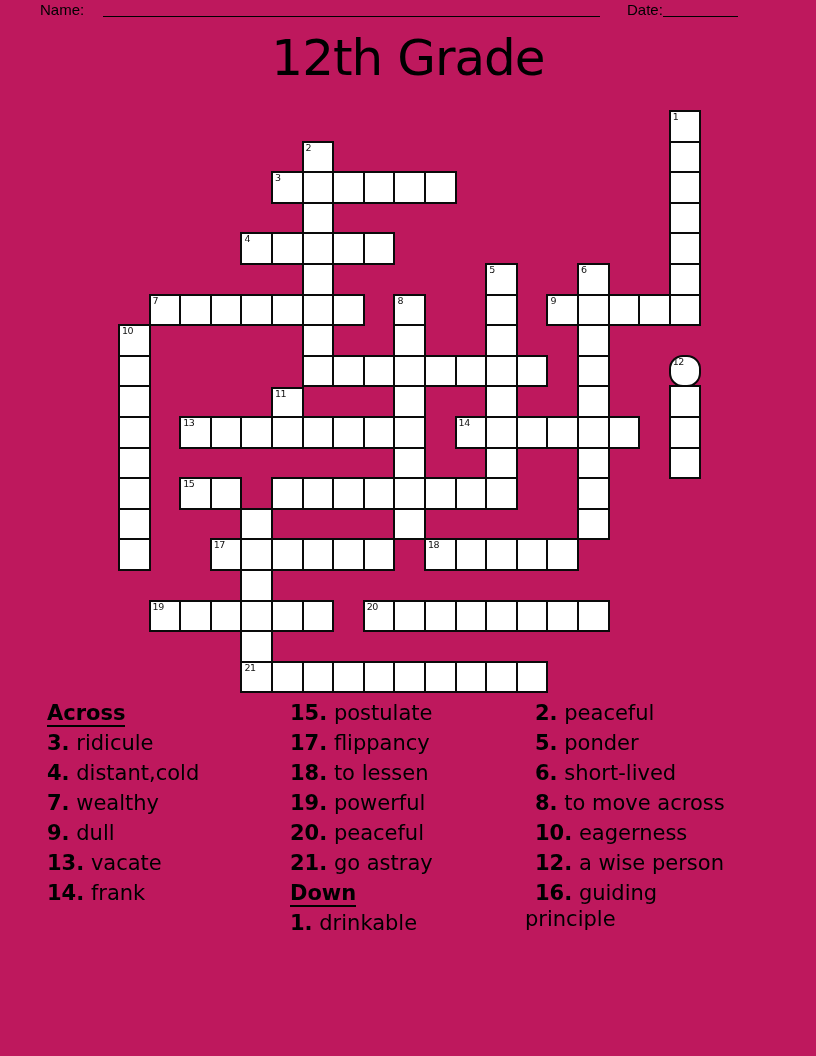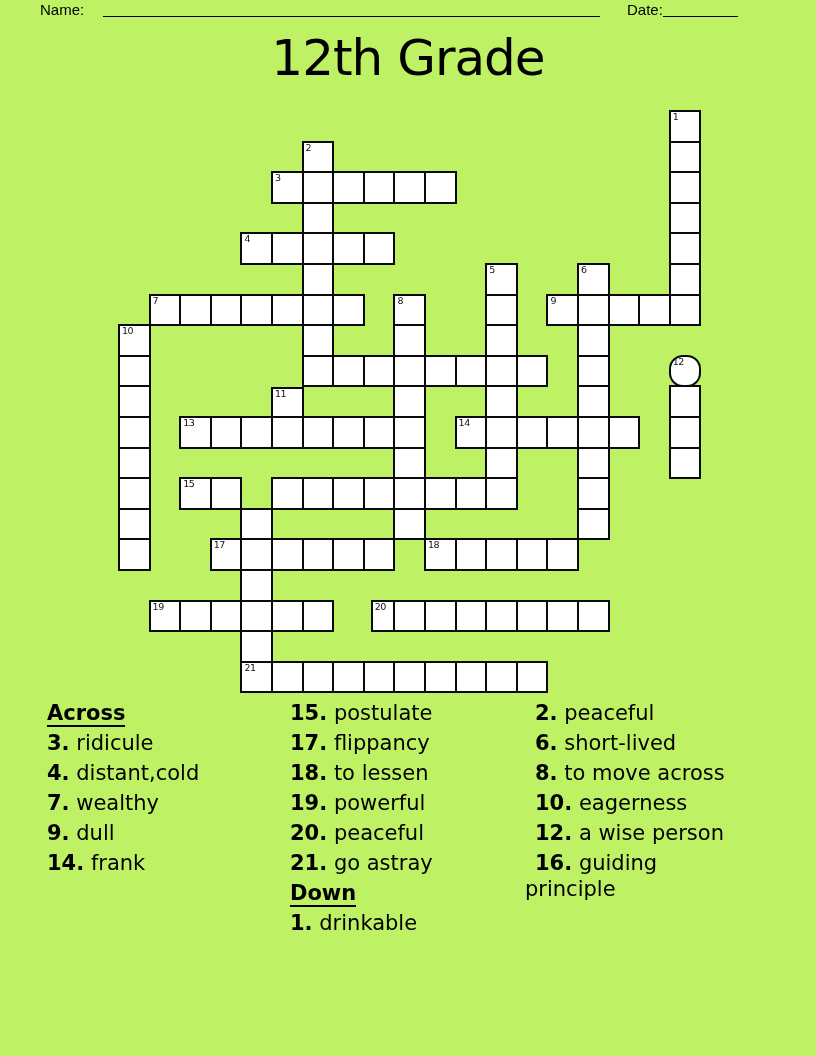--- a/index.html
+++ b/index.html
@@ -1,17 +1,17 @@
 <!DOCTYPE html>
 <html><head>
 <meta charset="utf-8">
 <style>
   html,body { margin:0; padding:0; background:#fff; }
   .page {
-    position:relative; width:816px; height:1056px; background:#bef264;
+    position:relative; width:816px; height:1056px; background:#be185d;
     font-family:"DejaVu Sans", sans-serif; color:#000; overflow:hidden;
   }
   
   .hdr-label {
     position:absolute; top:1px; font-family:"Liberation Sans", sans-serif;
     font-size:15px; color:#000;
   }
   #name-label { left:40px; }
   #date-label { left:627px; }
   .blank-line { position:absolute; top:2px; height:14px; border-bottom:1.5px solid #000; }
@@ -147,21 +147,21 @@
       <div class="cell" style="left: 397.8px; top: 428.4px; border-color: rgb(10, 10, 10);"></div>
       <div class="cell" style="left: 428.4px; top: 428.4px; border-color: rgb(10, 10, 10);"></div>
       <div class="cell" style="left: 30.6px; top: 489.6px; border-color: rgb(10, 10, 10);">
         <span class="num">19</span>
       </div>
       <div class="cell" style="left: 61.2px; top: 489.6px; border-color: rgb(10, 10, 10);"></div>
       <div class="cell" style="left: 91.8px; top: 489.6px; border-color: rgb(10, 10, 10);"></div>
       <div class="cell" style="left: 122.4px; top: 489.6px; border-color: rgb(10, 10, 10);"></div>
       <div class="cell" style="left: 153px; top: 489.6px; border-color: rgb(10, 10, 10);"></div>
       <div class="cell" style="left: 183.6px; top: 489.6px; border-color: rgb(10, 10, 10);"></div>
-      <div class="cell" style="left: 244.8px; top: 489.6px; border-color: rgb(10, 10, 10); margin-left: 8px;">
+      <div class="cell" style="left: 244.8px; top: 489.6px; border-color: rgb(10, 10, 10);">
         <span class="num">20</span>
       </div>
       <div class="cell" style="left: 275.4px; top: 489.6px; border-color: rgb(10, 10, 10);"></div>
       <div class="cell" style="left: 306px; top: 489.6px; border-color: rgb(10, 10, 10);"></div>
       <div class="cell" style="left: 336.6px; top: 489.6px; border-color: rgb(10, 10, 10);"></div>
       <div class="cell" style="left: 367.2px; top: 489.6px; border-color: rgb(10, 10, 10);"></div>
       <div class="cell" style="left: 397.8px; top: 489.6px; border-color: rgb(10, 10, 10);"></div>
       <div class="cell" style="left: 428.4px; top: 489.6px; border-color: rgb(10, 10, 10);"></div>
       <div class="cell" style="left: 459px; top: 489.6px; border-color: rgb(10, 10, 10);"></div>
       <div class="cell" style="left: 122.4px; top: 550.8px; border-color: rgb(10, 10, 10);">
@@ -234,34 +234,36 @@
       <div class="cell" style="left: 122.4px; top: 520.2px; border-color: rgb(10, 10, 10);"></div>
     </div>
 
   <div id="clues">
     <div class="clue-col" id="clue-col-0">
         <p><span class="clue-head">Across</span></p>
         <p><span class="clue-num">3.</span><span class="clue-text"> ridicule</span></p>
         <p><span class="clue-num">4.</span><span class="clue-text"> distant,cold</span></p>
         <p><span class="clue-num">7.</span><span class="clue-text"> wealthy</span></p>
         <p><span class="clue-num">9.</span><span class="clue-text"> dull</span></p>
+        <p><span class="clue-num">13.</span><span class="clue-text"> vacate</span></p>
         <p><span class="clue-num">14.</span><span class="clue-text"> frank</span></p>
       </div>
     <div class="clue-col" id="clue-col-1">
         <p><span class="clue-num">15.</span><span class="clue-text"> postulate</span></p>
         <p><span class="clue-num">17.</span><span class="clue-text"> flippancy</span></p>
         <p><span class="clue-num">18.</span><span class="clue-text"> to lessen</span></p>
         <p><span class="clue-num">19.</span><span class="clue-text"> powerful</span></p>
         <p><span class="clue-num">20.</span><span class="clue-text"> peaceful</span></p>
         <p><span class="clue-num">21.</span><span class="clue-text"> go astray</span></p>
         <p><span class="clue-head">Down</span></p>
         <p><span class="clue-num">1.</span><span class="clue-text"> drinkable</span></p>
       </div>
     <div class="clue-col" id="clue-col-2">
         <p><span class="clue-num">2.</span><span class="clue-text"> peaceful</span></p>
+        <p><span class="clue-num">5.</span><span class="clue-text"> ponder</span></p>
         <p><span class="clue-num">6.</span><span class="clue-text"> short-lived</span></p>
         <p><span class="clue-num">8.</span><span class="clue-text"> to move across</span></p>
         <p><span class="clue-num">10.</span><span class="clue-text"> eagerness</span></p>
         <p><span class="clue-num">12.</span><span class="clue-text"> a wise person</span></p>
         <p><span class="clue-num">16.</span><span class="clue-text"> guiding
 principle</span></p>
       </div>
   </div>
 
 </div>

